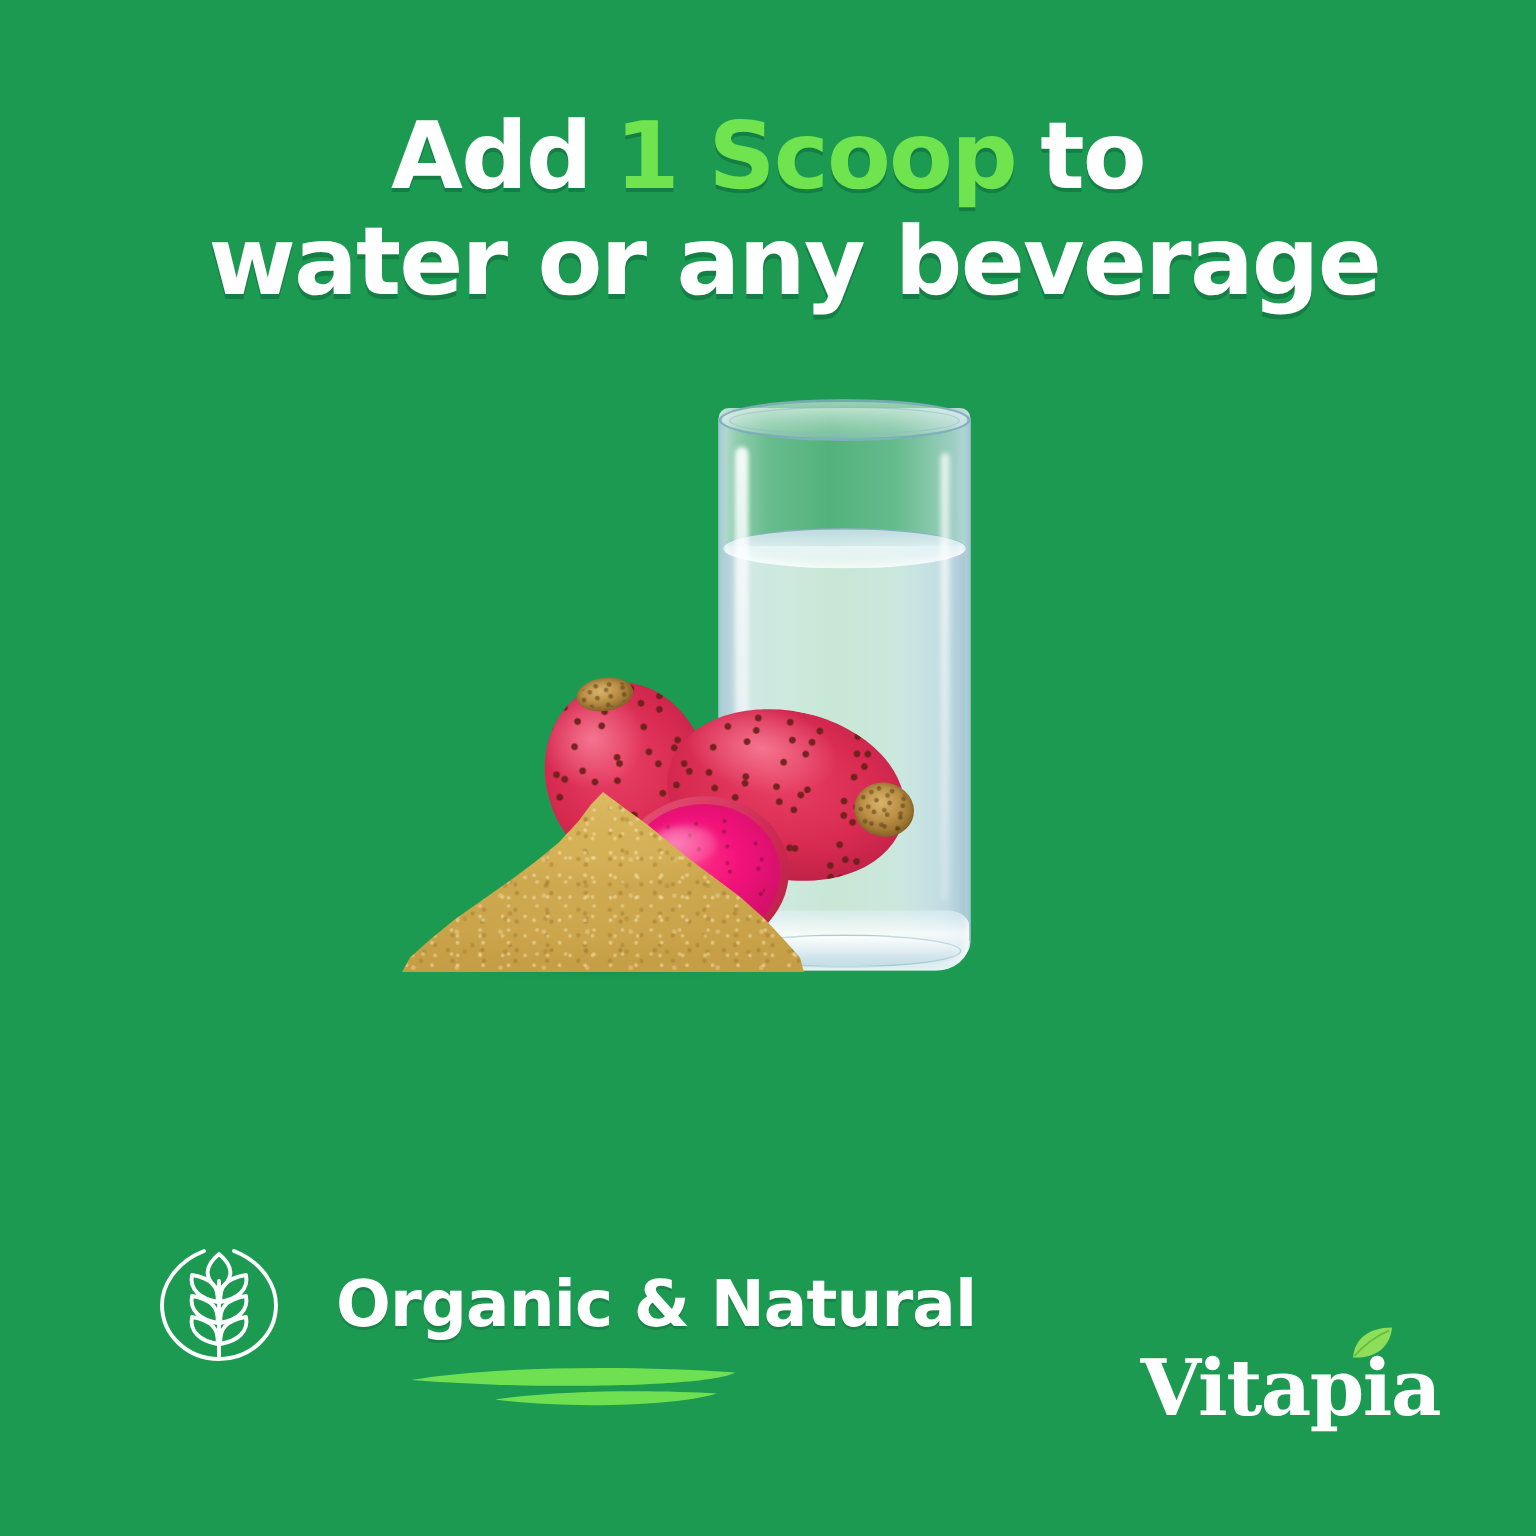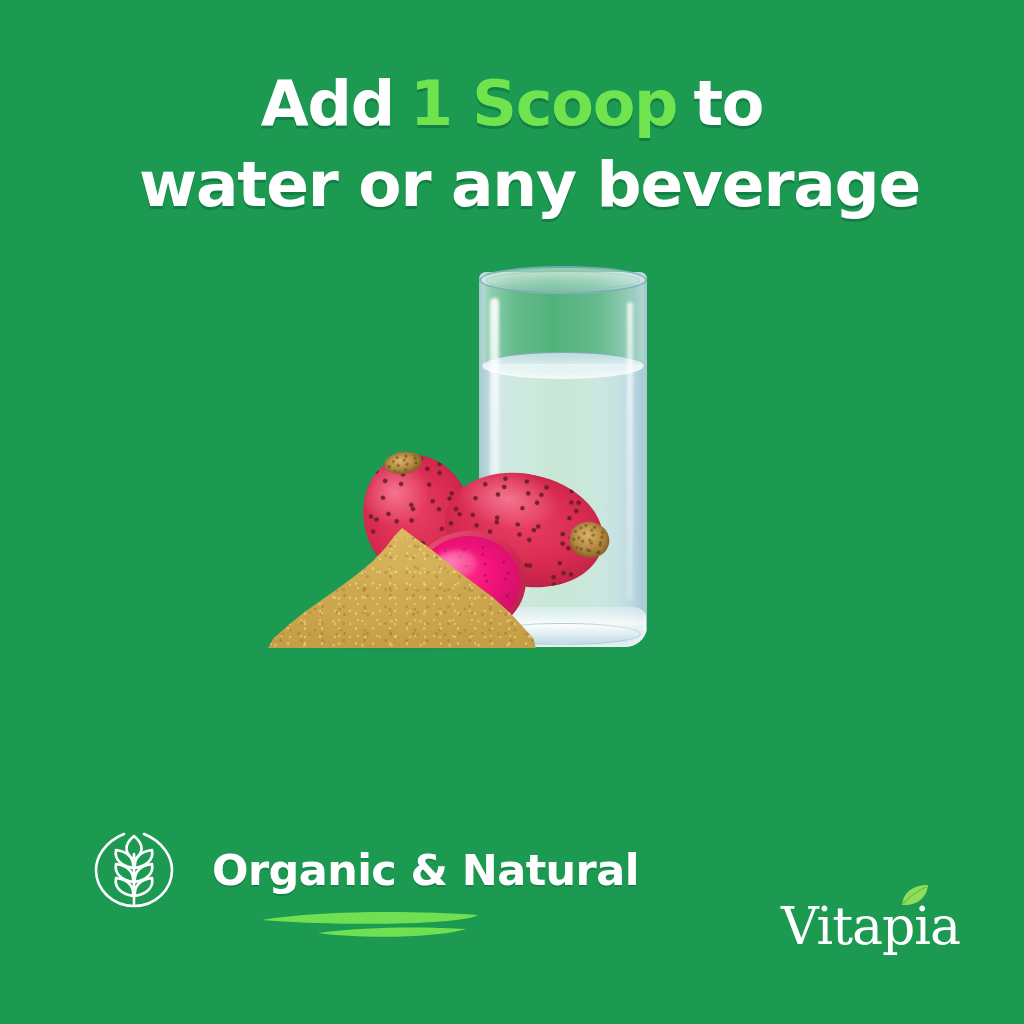--- a/index.html
+++ b/index.html
@@ -29,21 +29,21 @@
   .hl-line {
     display: block;
     font-family: "DejaVu Sans", sans-serif;
     font-weight: bold;
     font-size: 62px;
     letter-spacing: -1.2px;
     color: #ffffff;
     text-shadow: 0 3px 0 rgba(12,95,52,0.45);
     white-space: nowrap;
   }
-  .hl-line.line2 { font-size: 63px; margin-top: 18px; padding-left: 35px; }
+  .hl-line.line2 { font-size: 63px; margin-top: 8px; padding-left: 35px; }
   .hl-accent { color: #6fe44f; }
   .sp { display: inline-block; width: 0.26em; }
 
   
   #product-stage {
     position: absolute;
     left: 256px;
     top: 258px;
     width: 512px;
     height: 420px;
@@ -326,21 +326,21 @@
   }
 
   
   .feature-row {
     position: absolute;
     display: flex;
     align-items: center;
     gap: 32px;
   }
   #feature-row-0 { left: 104px; top: 704px; }
-  #feature-row-1 { left: 88px; top: 824px; }
+  #feature-row-1 { left: 100px; top: 824px; }
   .feature-icon-wrap {
     width: 92px;
     height: 92px;
     flex: none;
     display: flex;
     align-items: center;
     justify-content: center;
   }
   .feature-text-wrap { position: relative; }
   .feature-label {
@@ -365,21 +365,21 @@
   #logo {
     position: absolute;
     right: 64px;
     bottom: 72px;
     display: flex;
     align-items: flex-end;
   }
   #logo-wordmark {
     position: relative;
     font-family: "DejaVu Serif", serif;
-    font-weight: normal;
+    font-weight: bold;
     font-size: 52px;
     letter-spacing: -1px;
     color: #ffffff;
     line-height: 1;
   }
   #logo-leaf {
     position: absolute;
     right: 30px;
     top: -16px;
     width: 30px;

